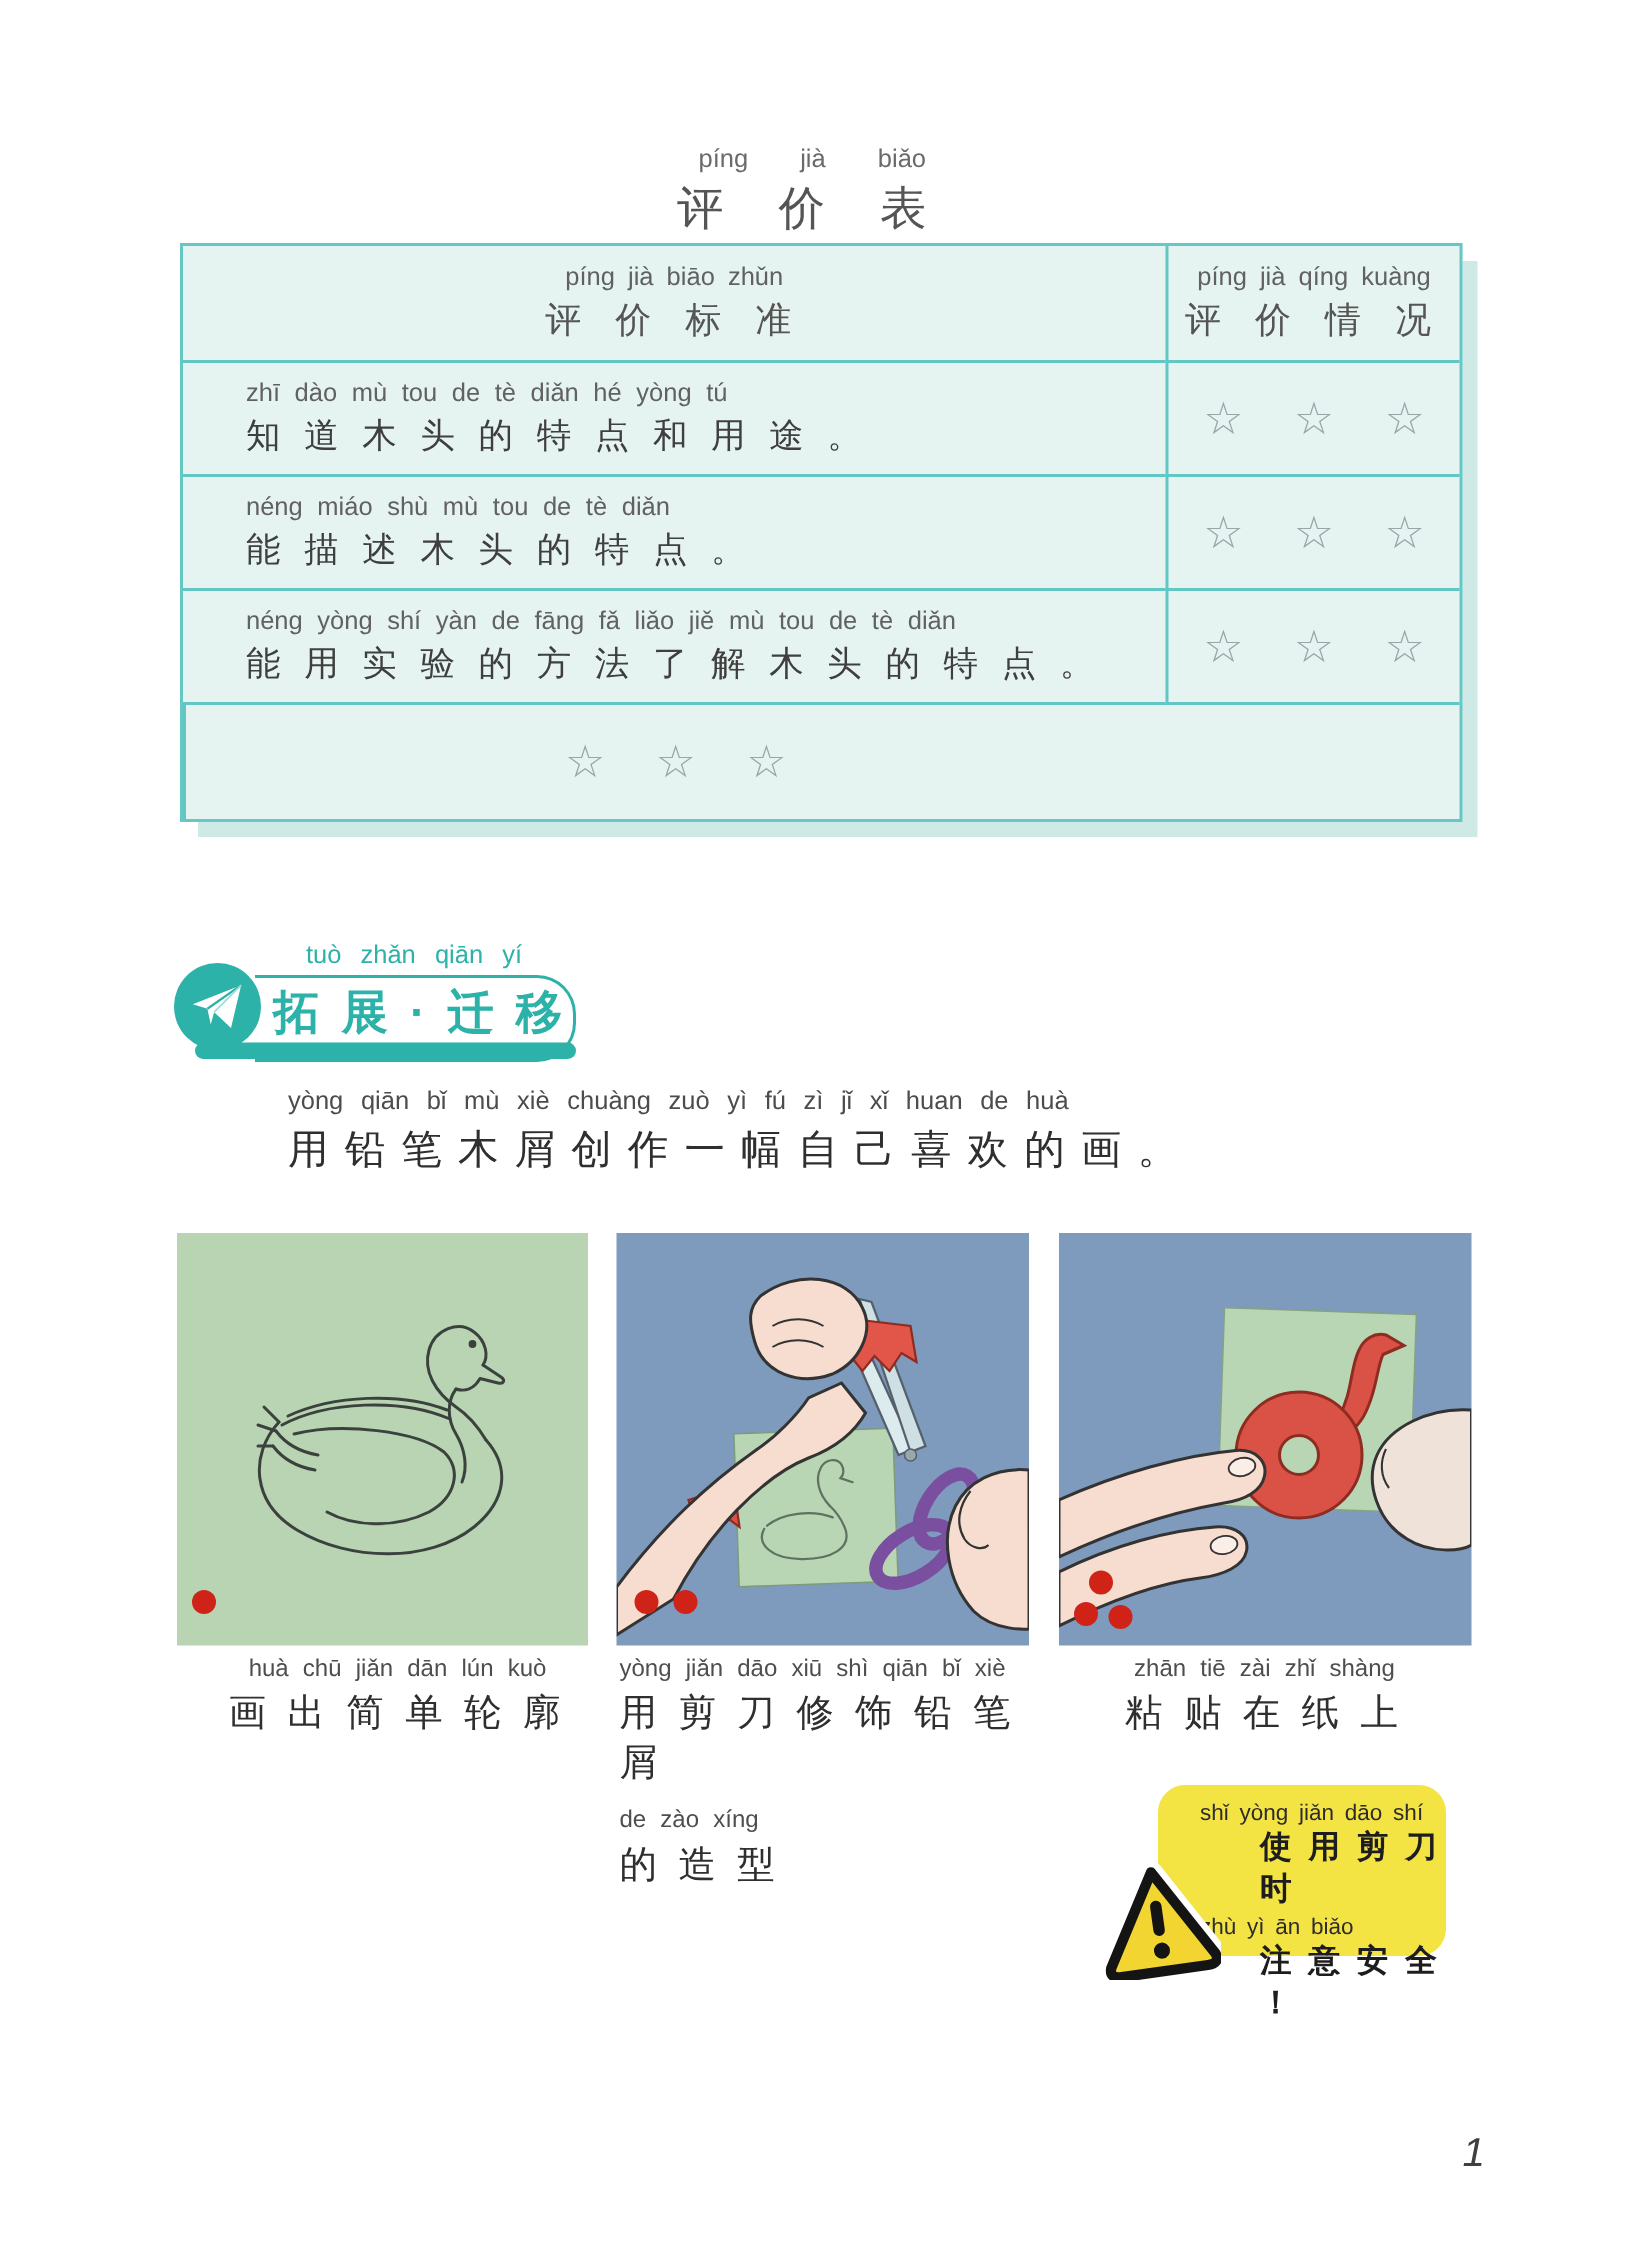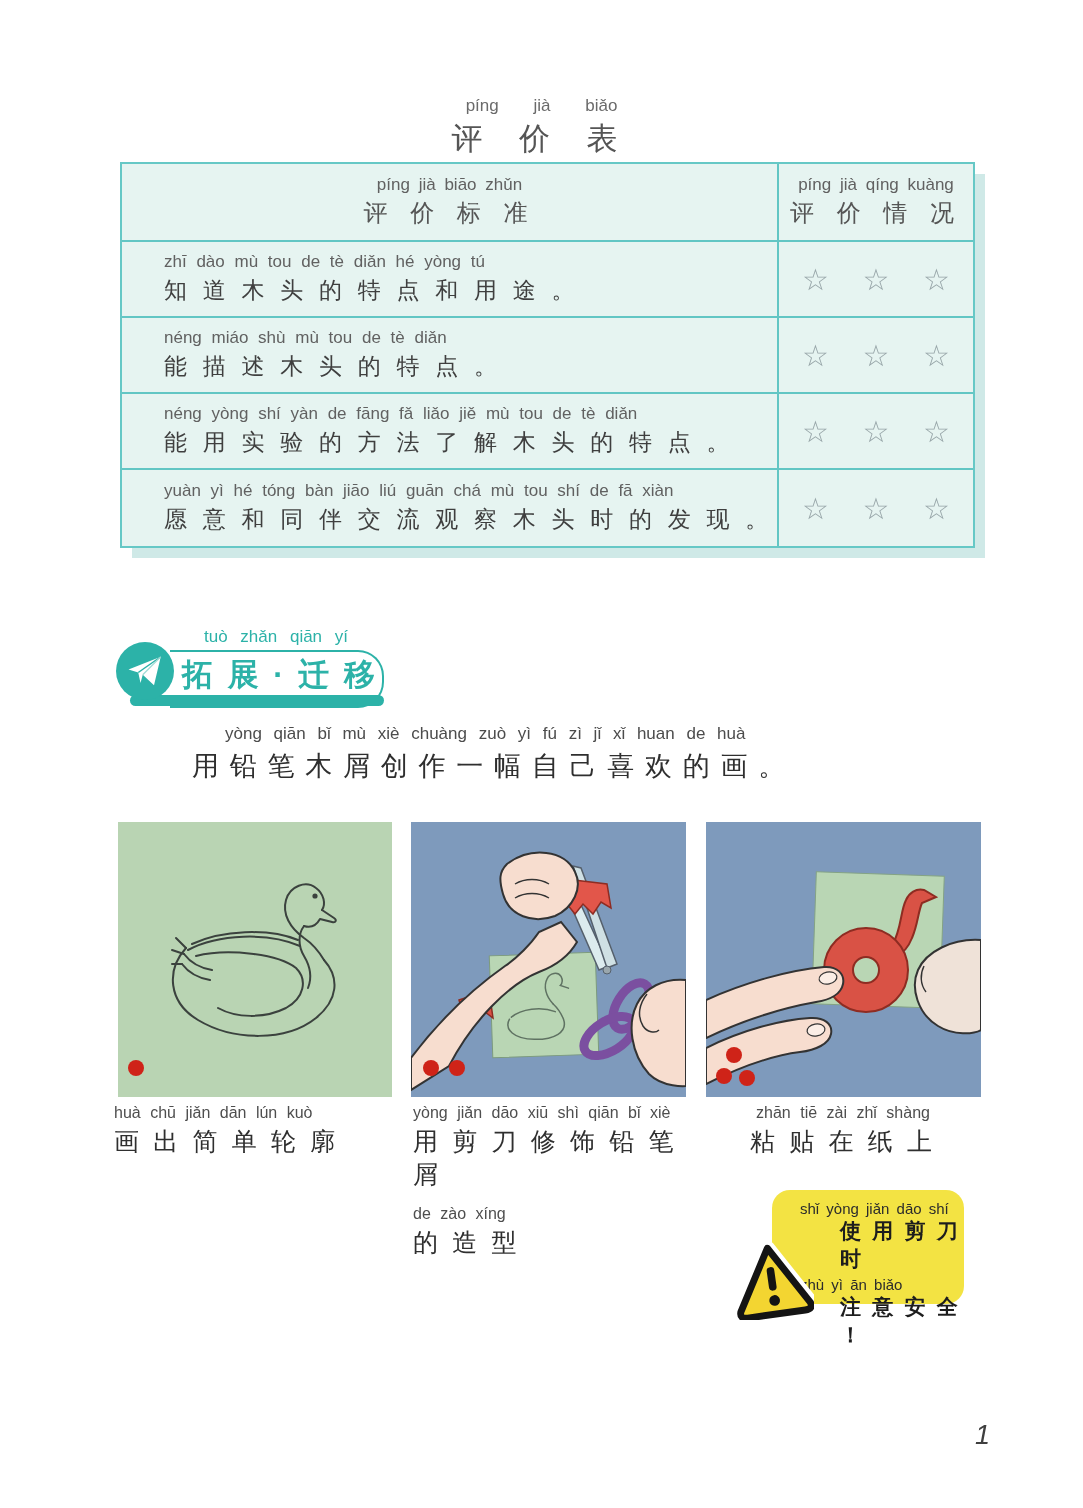--- a/index.html
+++ b/index.html
@@ -46,35 +46,35 @@
   .exp-circle { position:absolute; left:0; top:14px; width:58px; height:58px; border-radius:50%;
                 background:#2cb2a8; display:flex; align-items:center; justify-content:center; }
   .exp-pinyin { position:absolute; left:62px; top:-1px; width:196px; text-align:center;
                 color:#2cb2a8; font-size:17px; word-spacing:8px; }
   .exp-hanzi  { position:absolute; left:64px; top:26px; width:200px; text-align:center;
                 color:#2cb2a8; font-size:31px; font-weight:bold; letter-spacing:3px;
                 font-family:"Liberation Sans", sans-serif; }
 
   
   .instruction { position:absolute; left:192px; top:724px; }
-  .instruction .pinyin { font-size:17px; color:#4c4c4c; word-spacing:7px;margin-left:33px; }
+  .instruction .pinyin { font-size:17px; color:#4c4c4c; word-spacing:7px; }
   .instruction .hanzi  { font-size:27px; color:#2f2f2f; letter-spacing:2px; margin-top:4px; }
 
   
   .panel { position:absolute; top:822px; height:275px; overflow:hidden; }
   .panel svg { position:absolute; left:0; top:0; }
   #panel1 { left:118px; width:274px; background:#b9d4b3; }
   #panel2 { left:411px; width:275px; background:#7e9abc; }
   #panel3 { left:706px; width:275px; background:#7e9abc; }
   .dot { position:absolute; width:16px; height:16px; border-radius:50%; background:#cf2318; }
 
   
   .caption .pinyin { font-size:16px; color:#4e4e4e; word-spacing:5px; }
   .caption .hanzi  { font-size:25px; color:#2f2f2f; letter-spacing:4px; margin-top:3px; }
-  #cap1 { position:absolute; left:114px; top:1104px; width:274px; }
+  #cap1 { position:absolute; left:128px; top:1104px; width:274px; text-align:center; }
   #cap2 { position:absolute; left:413px; top:1104px; width:300px; text-align:left; }
   #cap2 .line2 { margin-top:14px; }
   #cap3 { position:absolute; left:700px; top:1104px; width:286px; text-align:center; }
 
   
   .warning { position:absolute; left:772px; top:1190px; width:192px; height:114px;
              background:#f3e343; border-radius:18px; padding:10px 0 0 28px; }
   .warning .pinyin { font-size:15px; color:#2c2c2c; word-spacing:3px; }
   .warning .hanzi  { font-size:21px; font-weight:bold; color:#1d1d1d; letter-spacing:3px;margin-left:40px; }
   .warning .w-line2 { margin-top:3px; }
@@ -115,24 +115,20 @@
       <div class="hanzi">能  描  述 木 头 的 特 点 。</div>
     </div>
     <div class="cell stars bb bl">☆ ☆ ☆</div>
 
     <div class="cell crit bb">
       <div class="pinyin">néng yòng shí yàn de fāng fǎ liǎo jiě mù tou de tè diǎn</div>
       <div class="hanzi">能  用 实 验 的 方 法 了 解 木 头 的 特 点 。</div>
     </div>
     <div class="cell stars bb bl">☆ ☆ ☆</div>
 
-    <div class="cell crit">
-      <div class="pinyin">yuàn yì hé tóng bàn jiāo liú guān chá mù tou shí de fā xiàn</div>
-      <div class="hanzi">愿 意 和 同 伴 交 流 观 察 木 头 时 的 发 现 。</div>
-    </div>
     <div class="cell stars bl">☆ ☆ ☆</div>
   </div>
 
   <div class="exp-header">
     <div class="exp-outline"></div>
     <div class="exp-bar"></div>
     <div class="exp-circle">
       <svg width="36" height="36" viewBox="0 0 24 24">
         <path d="M1,11 L22.5,2.5 L18,21.5 L10.5,14.5 L9,20 L7.5,13 Z" fill="#ffffff"></path>
         <path d="M22.5,2.5 L7.5,13" stroke="#2cb2a8" stroke-width="1" fill="none"></path>

